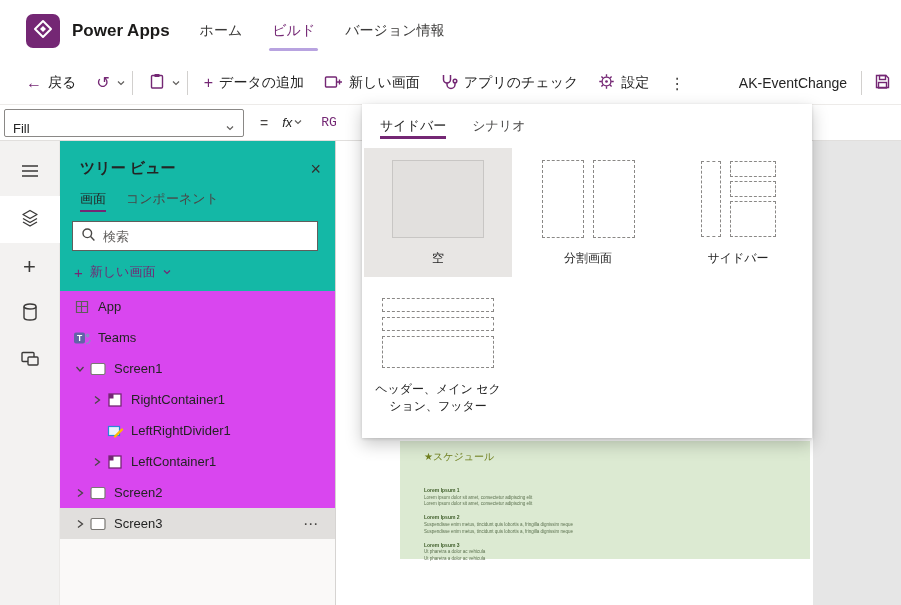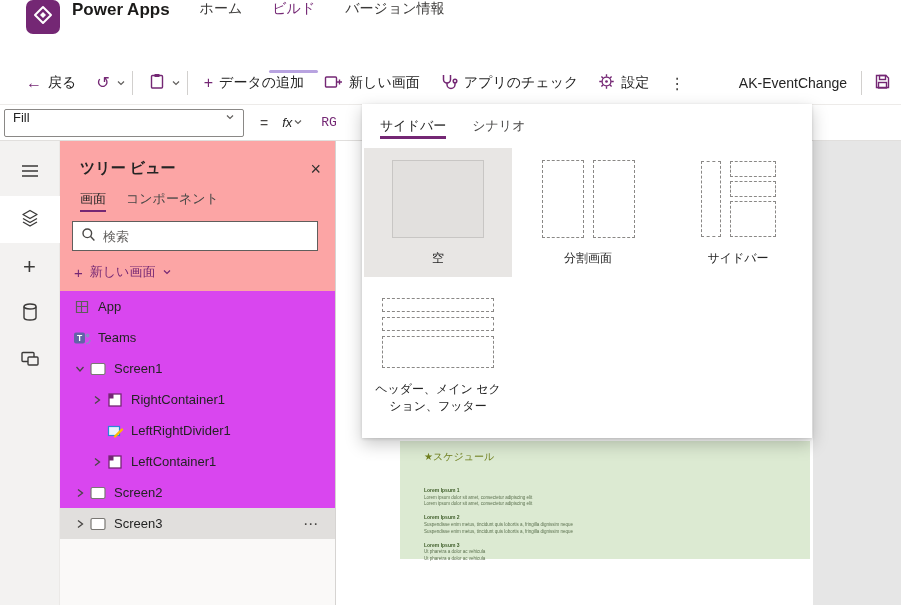--- a/index.html
+++ b/index.html
@@ -1,53 +1,53 @@
 <!DOCTYPE html>
 <html><head>
 <meta charset="utf-8">
 <style>
   *{box-sizing:border-box;margin:0;padding:0}
   html,body{width:901px;height:605px}
   body{font-family:"Liberation Sans","DejaVu Sans",sans-serif;background:#fff}
   .app{position:relative;width:901px;height:605px;overflow:hidden;background:#fff;color:#242424;box-shadow:inset -2px 0 0 #4c4c4c}
 
   
-  .header{display:flex;height:62px;padding-left:26px;background:#fff}
+  .header{display:flex;align-items:center;height:62px;padding-left:26px;background:#fff}
   .logo{width:34px;height:34px;border-radius:7px;background:#742774;display:flex;align-items:center;justify-content:center;flex:none;cursor:pointer}
   .app-name{margin-left:12px;font-size:17px;font-weight:700;color:#1b1a19;white-space:nowrap}
   .top-nav{display:flex;gap:30px;margin-left:30px;font-size:14px;color:#3b3a39}
   .nav-item{position:relative;cursor:pointer;white-space:nowrap}
   .nav-item.active{color:#742774}
   .nav-item.active::after{content:"";position:absolute;left:-3px;right:-3px;bottom:-11px;height:3px;border-radius:2px;background:#b8a3e0}
 
   
   .toolbar{display:flex;align-items:center;height:42px;padding:0 10px 0 26px;font-size:14px;background:#fff}
   .tb{display:flex;align-items:center;gap:6px;margin-right:20px;cursor:pointer;white-space:nowrap;color:#242424}
   .tb .pglyph{color:#742774;font-size:16px;line-height:1}
   .tbsep{width:1px;height:24px;background:#d2d0ce;margin:0 16px 0 -4px}
   .tb-spacer{flex:1}
   .tb-title{font-size:14px;color:#242424;margin-right:14px;white-space:nowrap}
 
   
   .fbar{display:flex;align-items:center;height:37px;border-top:1px solid #edebe9;border-bottom:1px solid #e1dfdd;padding-left:4px;background:#fff}
-  .prop{width:240px;height:28px;border:1px solid #8a8886;border-radius:2px;display:flex;align-items:flex-start;padding:0 8px;font-size:13px;background:#fff;cursor:pointer}
+  .prop{width:240px;height:28px;border:1px solid #8a8886;border-radius:2px;display:flex;align-items:flex-end;padding:0 8px;font-size:13px;background:#fff;cursor:pointer}
   .prop .pv{flex:1}
   .eq{margin:0 14px 0 16px;color:#484644;font-size:14px}
   .fx{display:flex;align-items:center;gap:1px;font-size:13px;font-style:italic;color:#242424;margin-right:18px;cursor:pointer}
   .expr{color:#742774;font-size:13px;font-family:"Liberation Mono","DejaVu Sans Mono",monospace}
 
   
   .rail{position:absolute;left:0;top:141px;bottom:0;width:60px;background:#f3f2f1;display:flex;flex-direction:column;align-items:center;padding-top:8px;border-right:1px solid #ebe9e7;z-index:2}
   .rslot{width:60px;height:47px;display:flex;align-items:center;justify-content:center;cursor:pointer;color:#3b3a39}
   .rslot.sel{background:#fff}
   .rplus{font-size:22px;color:#3b3a39;line-height:1}
 
   
   .tree{position:absolute;left:60px;top:141px;bottom:0;width:276px;background:#faf9f8;border-right:1px solid #d6d4d2;display:flex;flex-direction:column;z-index:2}
-  .tree-top{background:#fca5a5}
+  .tree-top{background:#14b8a6}
   .tree-head{display:flex;align-items:center;justify-content:space-between;padding:18px 14px 0 20px}
   .tree-title{font-size:15px;font-weight:700;color:#242424}
   .xbtn{font-size:18px;color:#323130;cursor:pointer;line-height:1}
   .tree-tabs{display:flex;gap:20px;padding:12px 12px 0 20px;font-size:13px}
   .ttab{position:relative;padding-bottom:9px;cursor:pointer;color:#242424}
   .ttab.inactive{color:#494847}
   .ttab.active::after{content:"";position:absolute;left:0;right:0;bottom:5px;height:2px;background:#742774}
   .search{margin:4px 17px 0 12px;height:30px;background:#fff;border:1px solid #605e5c;display:flex;align-items:center;padding:0 8px;gap:7px}
   .search input{border:none;outline:none;flex:1;font-size:13px;background:transparent;color:#242424;font-family:inherit}
   .search input::placeholder{color:#605e5c}

